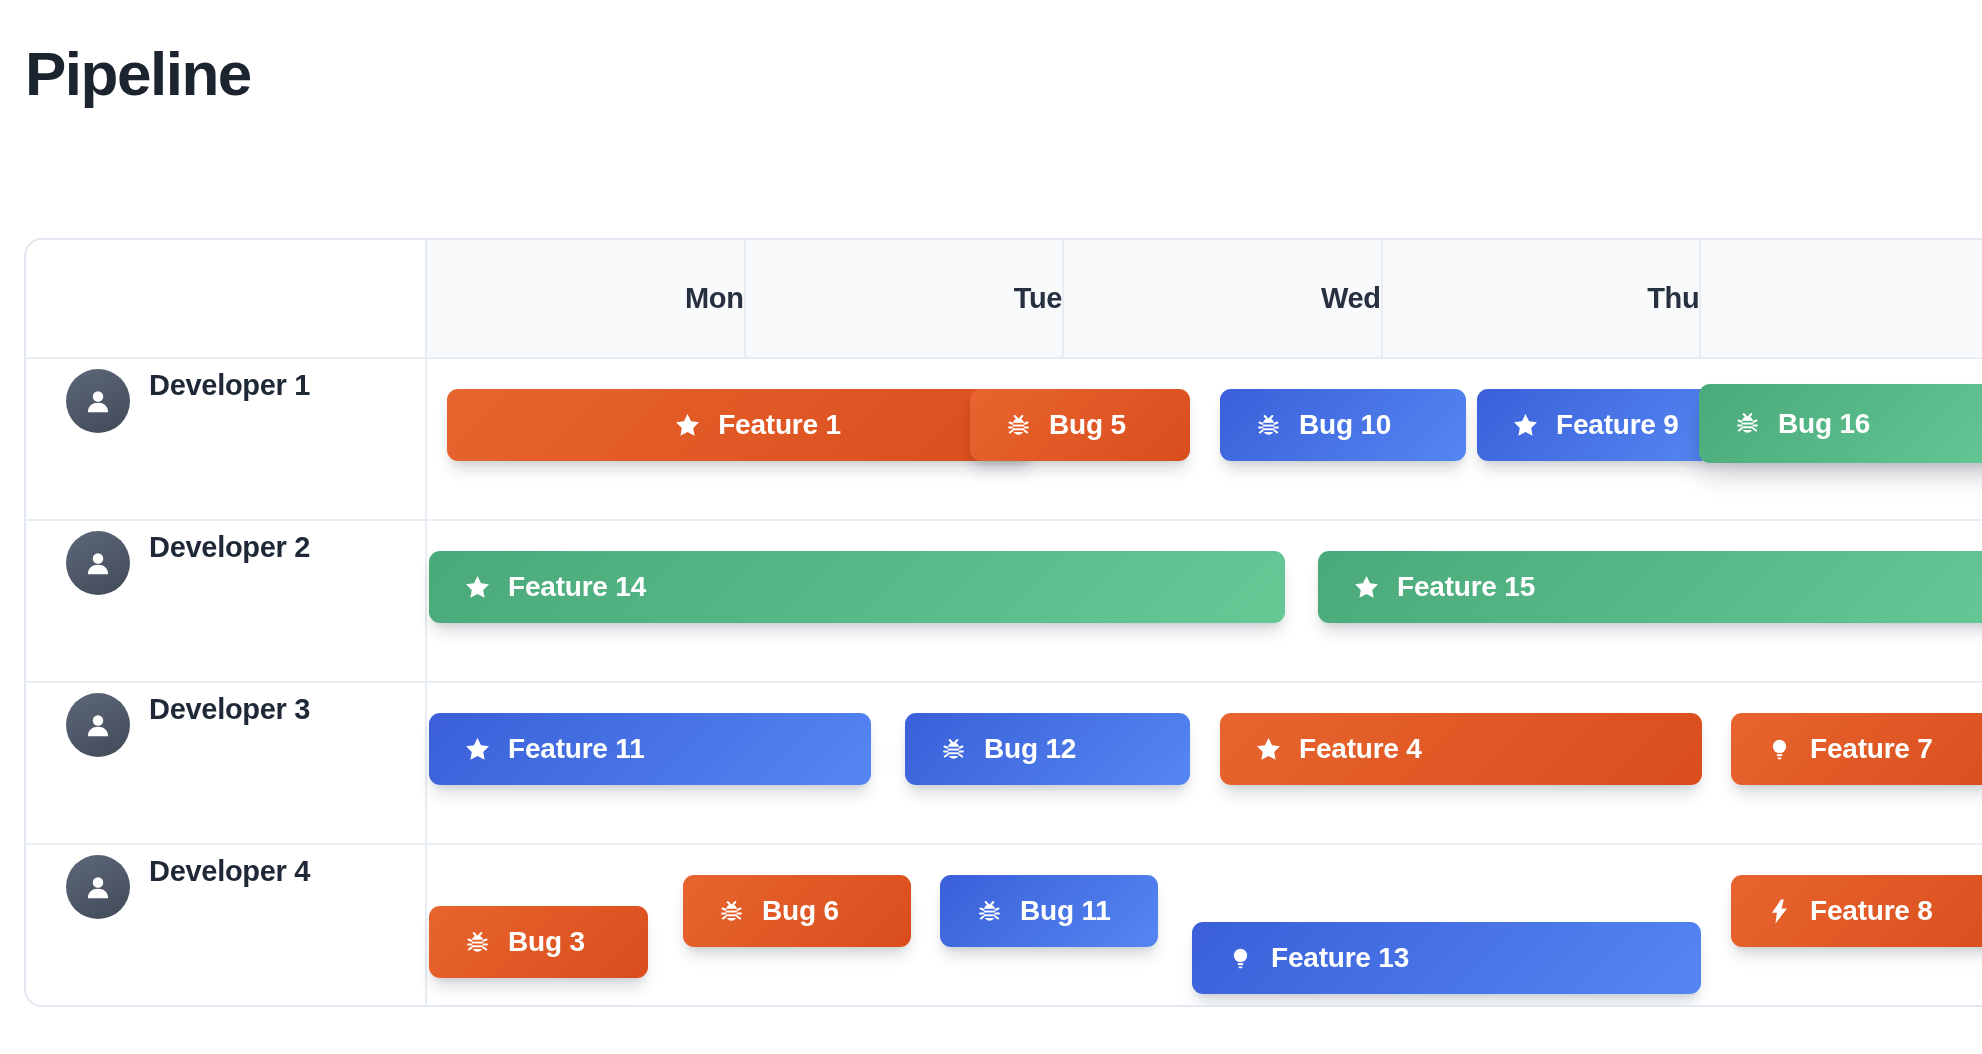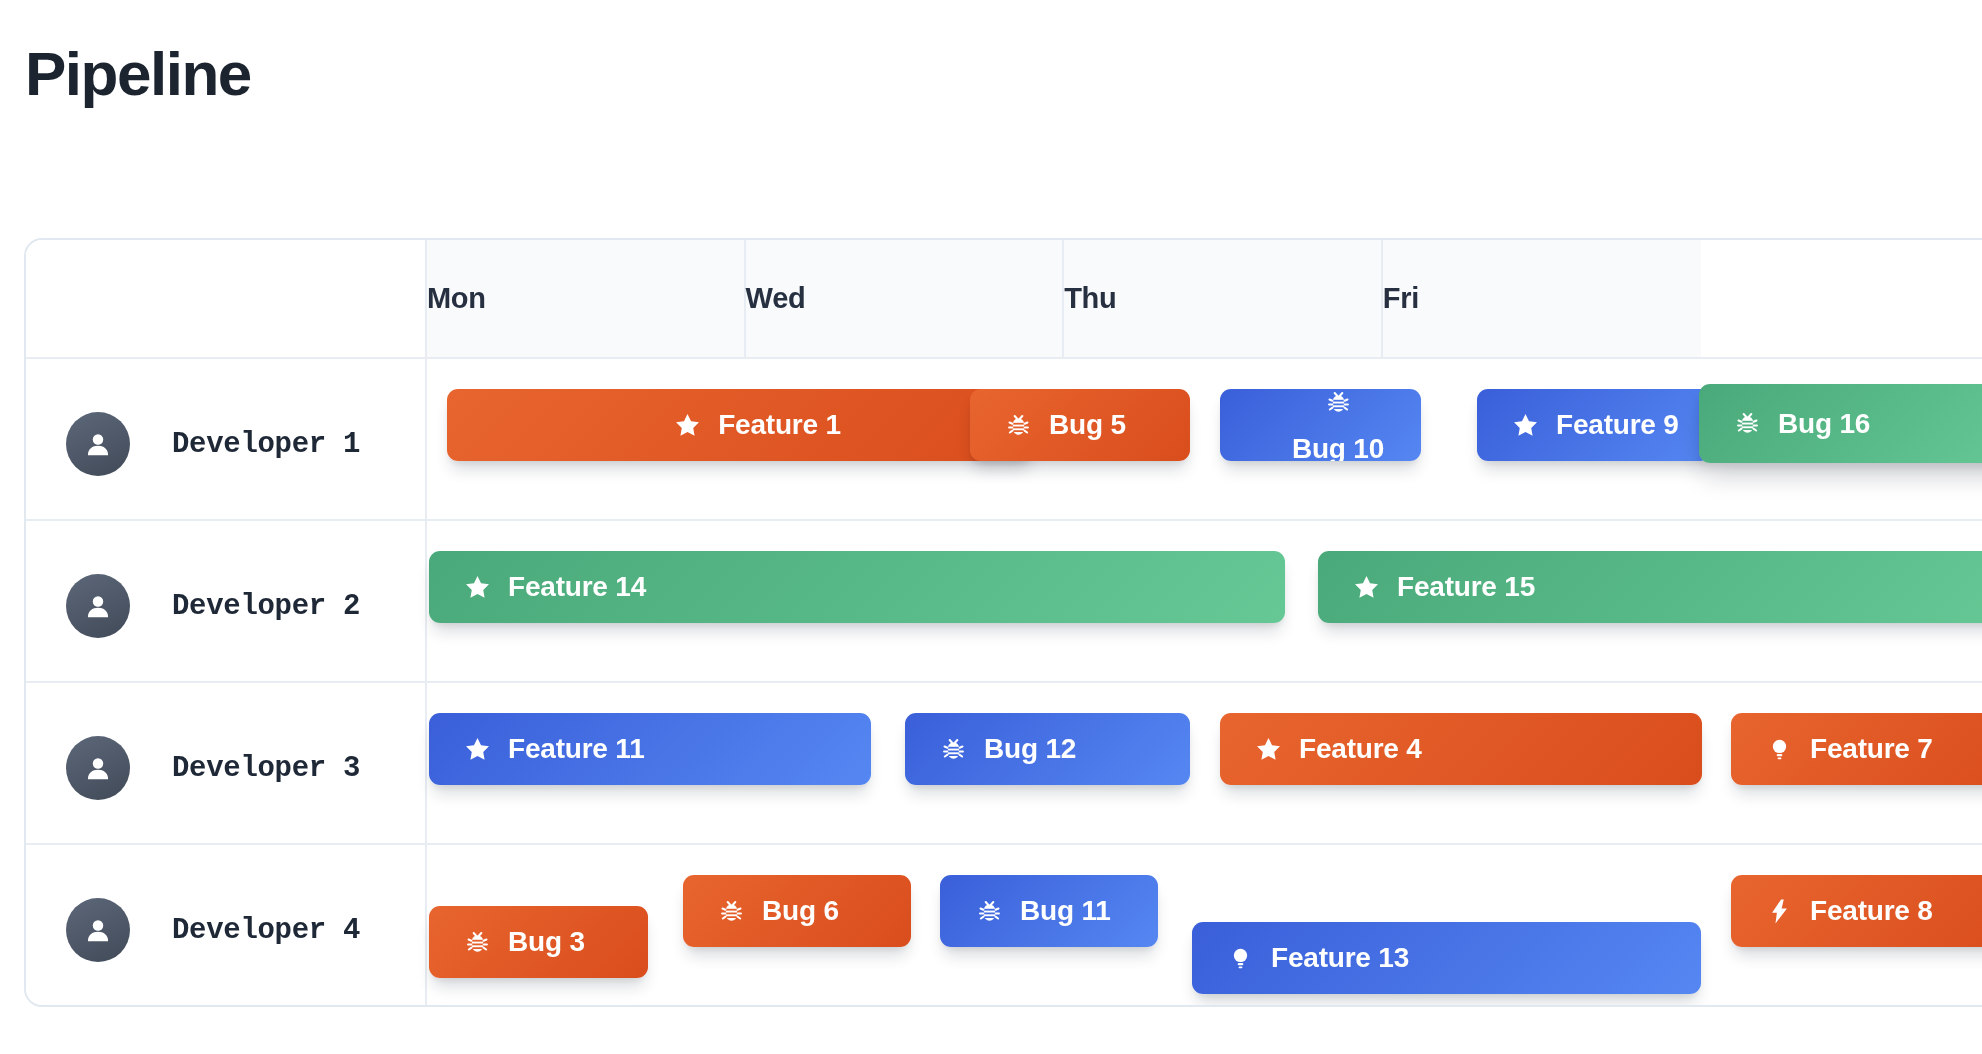--- a/index.html
+++ b/index.html
@@ -13,28 +13,28 @@
     font-size:62px; font-weight:800; color:#1c2430; letter-spacing:-1.5px;
   }
   .gantt {
     position:absolute; left:24px; top:238px; width:1994px;
     border:2px solid #e2e8f0; border-radius:18px; background:#fff; overflow:hidden;
   }
   .header-row { display:flex; height:117px; }
   .corner-cell { width:401px; flex:0 0 auto; background:#fff; border-right:2px solid #e8edf3; }
   .day-cell {
     width:318.6px; flex:0 0 auto; background:#f8fafc; border-right:2px solid #e8edf3;
-    display:flex; align-items:center; justify-content:flex-start;
+    display:flex; align-items:center; justify-content:flex-end;
     font-size:29px; font-weight:700; color:#273040; letter-spacing:-0.3px;
   }
   .day-cell:last-child { border-right:none; }
   .dev-row { display:flex; height:162px; border-top:2px solid #e8edf3; position:relative; background:#fff; }
   .name-cell {
     width:401px; flex:0 0 auto; border-right:2px solid #e8edf3;
-    display:flex; align-items:center; gap:42px; padding-left:40px; padding-top:10px;font-family:Liberation Mono, monospace;
+    display:flex; align-items:flex-start; gap:19px; padding-left:40px; padding-top:10px;
   }
   .avatar {
     width:64px; height:64px; border-radius:50%; flex:0 0 auto;
     background:linear-gradient(155deg,#5c6779 0%,#414a58 100%);
     display:flex; align-items:center; justify-content:center;
   }
   .dev-name { font-size:29px; font-weight:700; color:#1e2836; letter-spacing:-0.3px; }
   .chart-cell { position:relative; flex:1 1 auto; }
   .bar {
     position:absolute; top:30px; height:72px; border-radius:11px;
@@ -59,20 +59,23 @@
 <h1 class="page-title">Pipeline</h1>
 
 <div class="gantt">
   <div class="header-row">
     <div class="corner-cell"></div>
 
   <div class="day-cell">
         <span>Mon</span>
       </div>
       <div class="day-cell">
+        <span>Tue</span>
+      </div>
+      <div class="day-cell">
         <span>Wed</span>
       </div>
       <div class="day-cell">
         <span>Thu</span>
       </div>
       <div class="day-cell">
         <span>Fri</span>
       </div>
     </div>
   <div>
@@ -106,21 +109,21 @@
               </defs>
               <g stroke="#fff" stroke-width="1.8" stroke-linecap="round">
                 <path d="M8.6 3.6l2 2.2M15.4 3.6l-2 2.2"></path>
                 <path d="M6.6 10.4L4 9.3M6.5 13.7H3.6M6.7 16.6l-2.4 1.6"></path>
                 <path d="M17.4 10.4L20 9.3M17.5 13.7h2.9M17.3 16.6l2.4 1.6"></path>
               </g>
               <rect x="7" y="5.6" width="10" height="14.6" rx="5" fill="#fff" mask="url(#bm1)"></rect>
             </svg>
             <span class="bar-label">Bug 5</span>
           </div>
-          <div class="bar blue" style="left: 793px; width: 201px; flex-direction: column;">
+          <div class="bar blue" style="left: 793px; width: 246px;">
             <svg width="27" height="27" viewBox="0 0 24 24" xmlns="http://www.w3.org/2000/svg">
               <defs>
                 <mask id="bm2">
                   <rect width="24" height="24" fill="#fff"></rect>
                   <rect x="5.5" y="9.6" width="13" height="1.6" fill="#000"></rect>
                   <rect x="5.5" y="12.9" width="13" height="1.6" fill="#000"></rect>
                   <rect x="5.5" y="16.2" width="13" height="1.6" fill="#000"></rect>
                 </mask>
               </defs>
               <g stroke="#fff" stroke-width="1.8" stroke-linecap="round">

